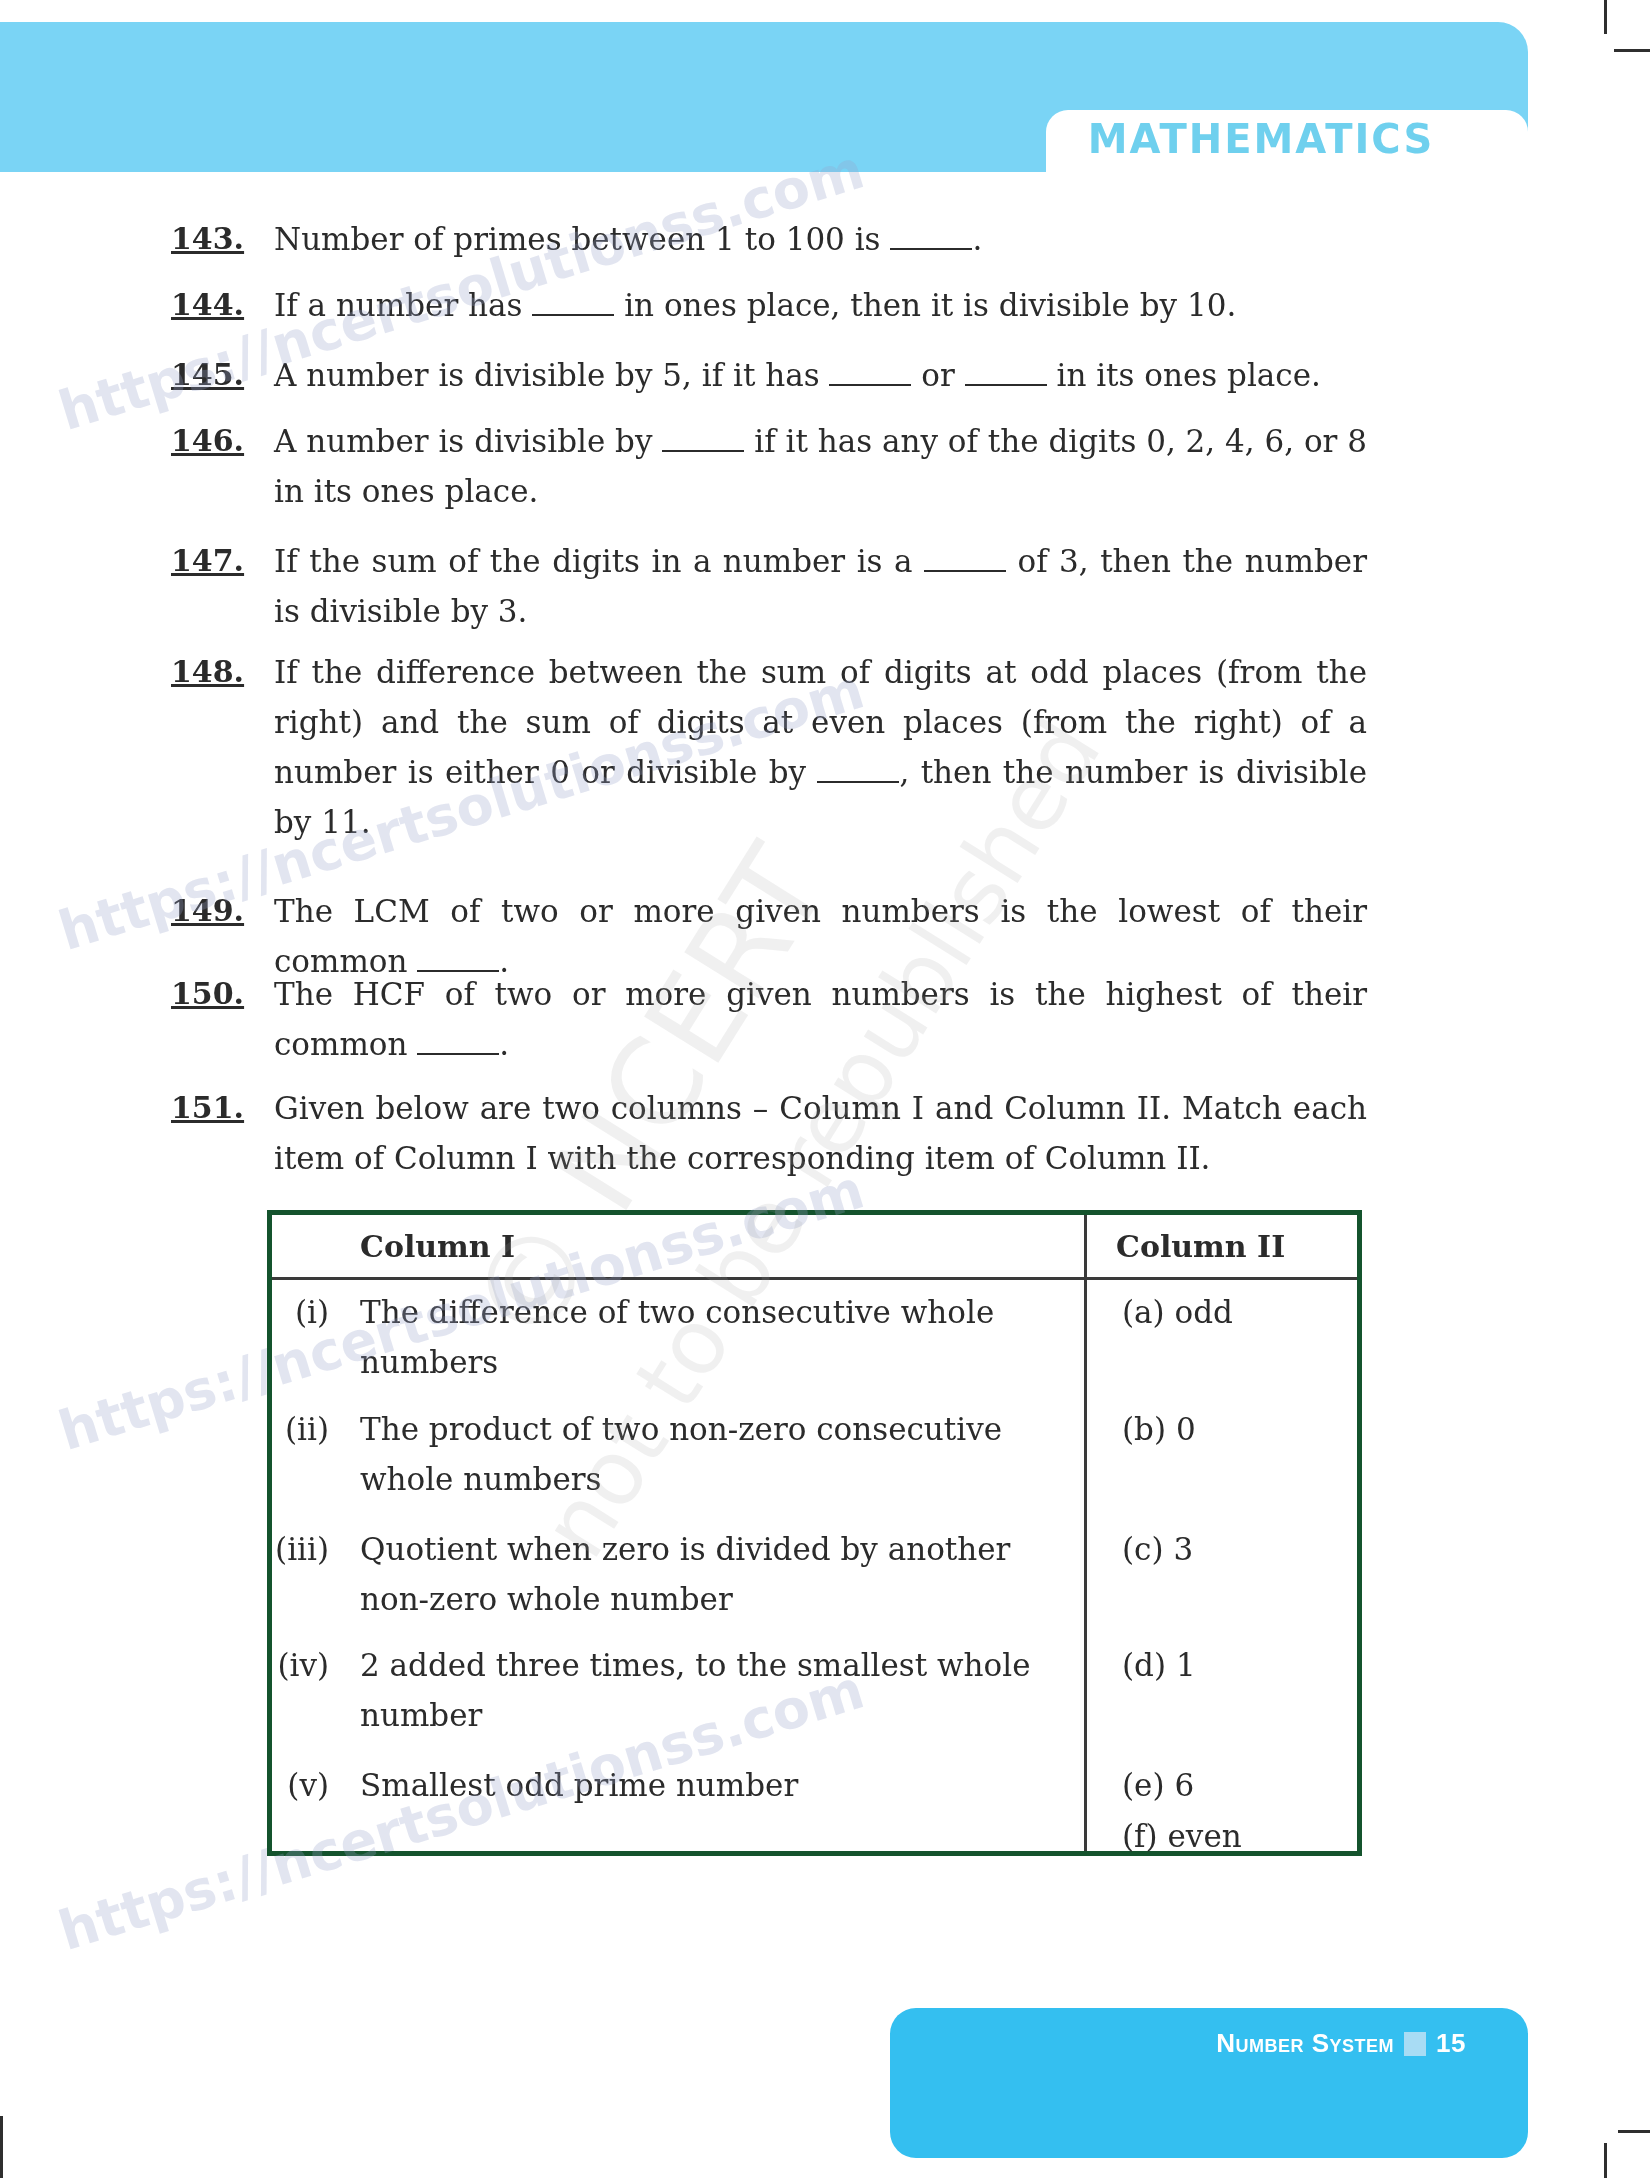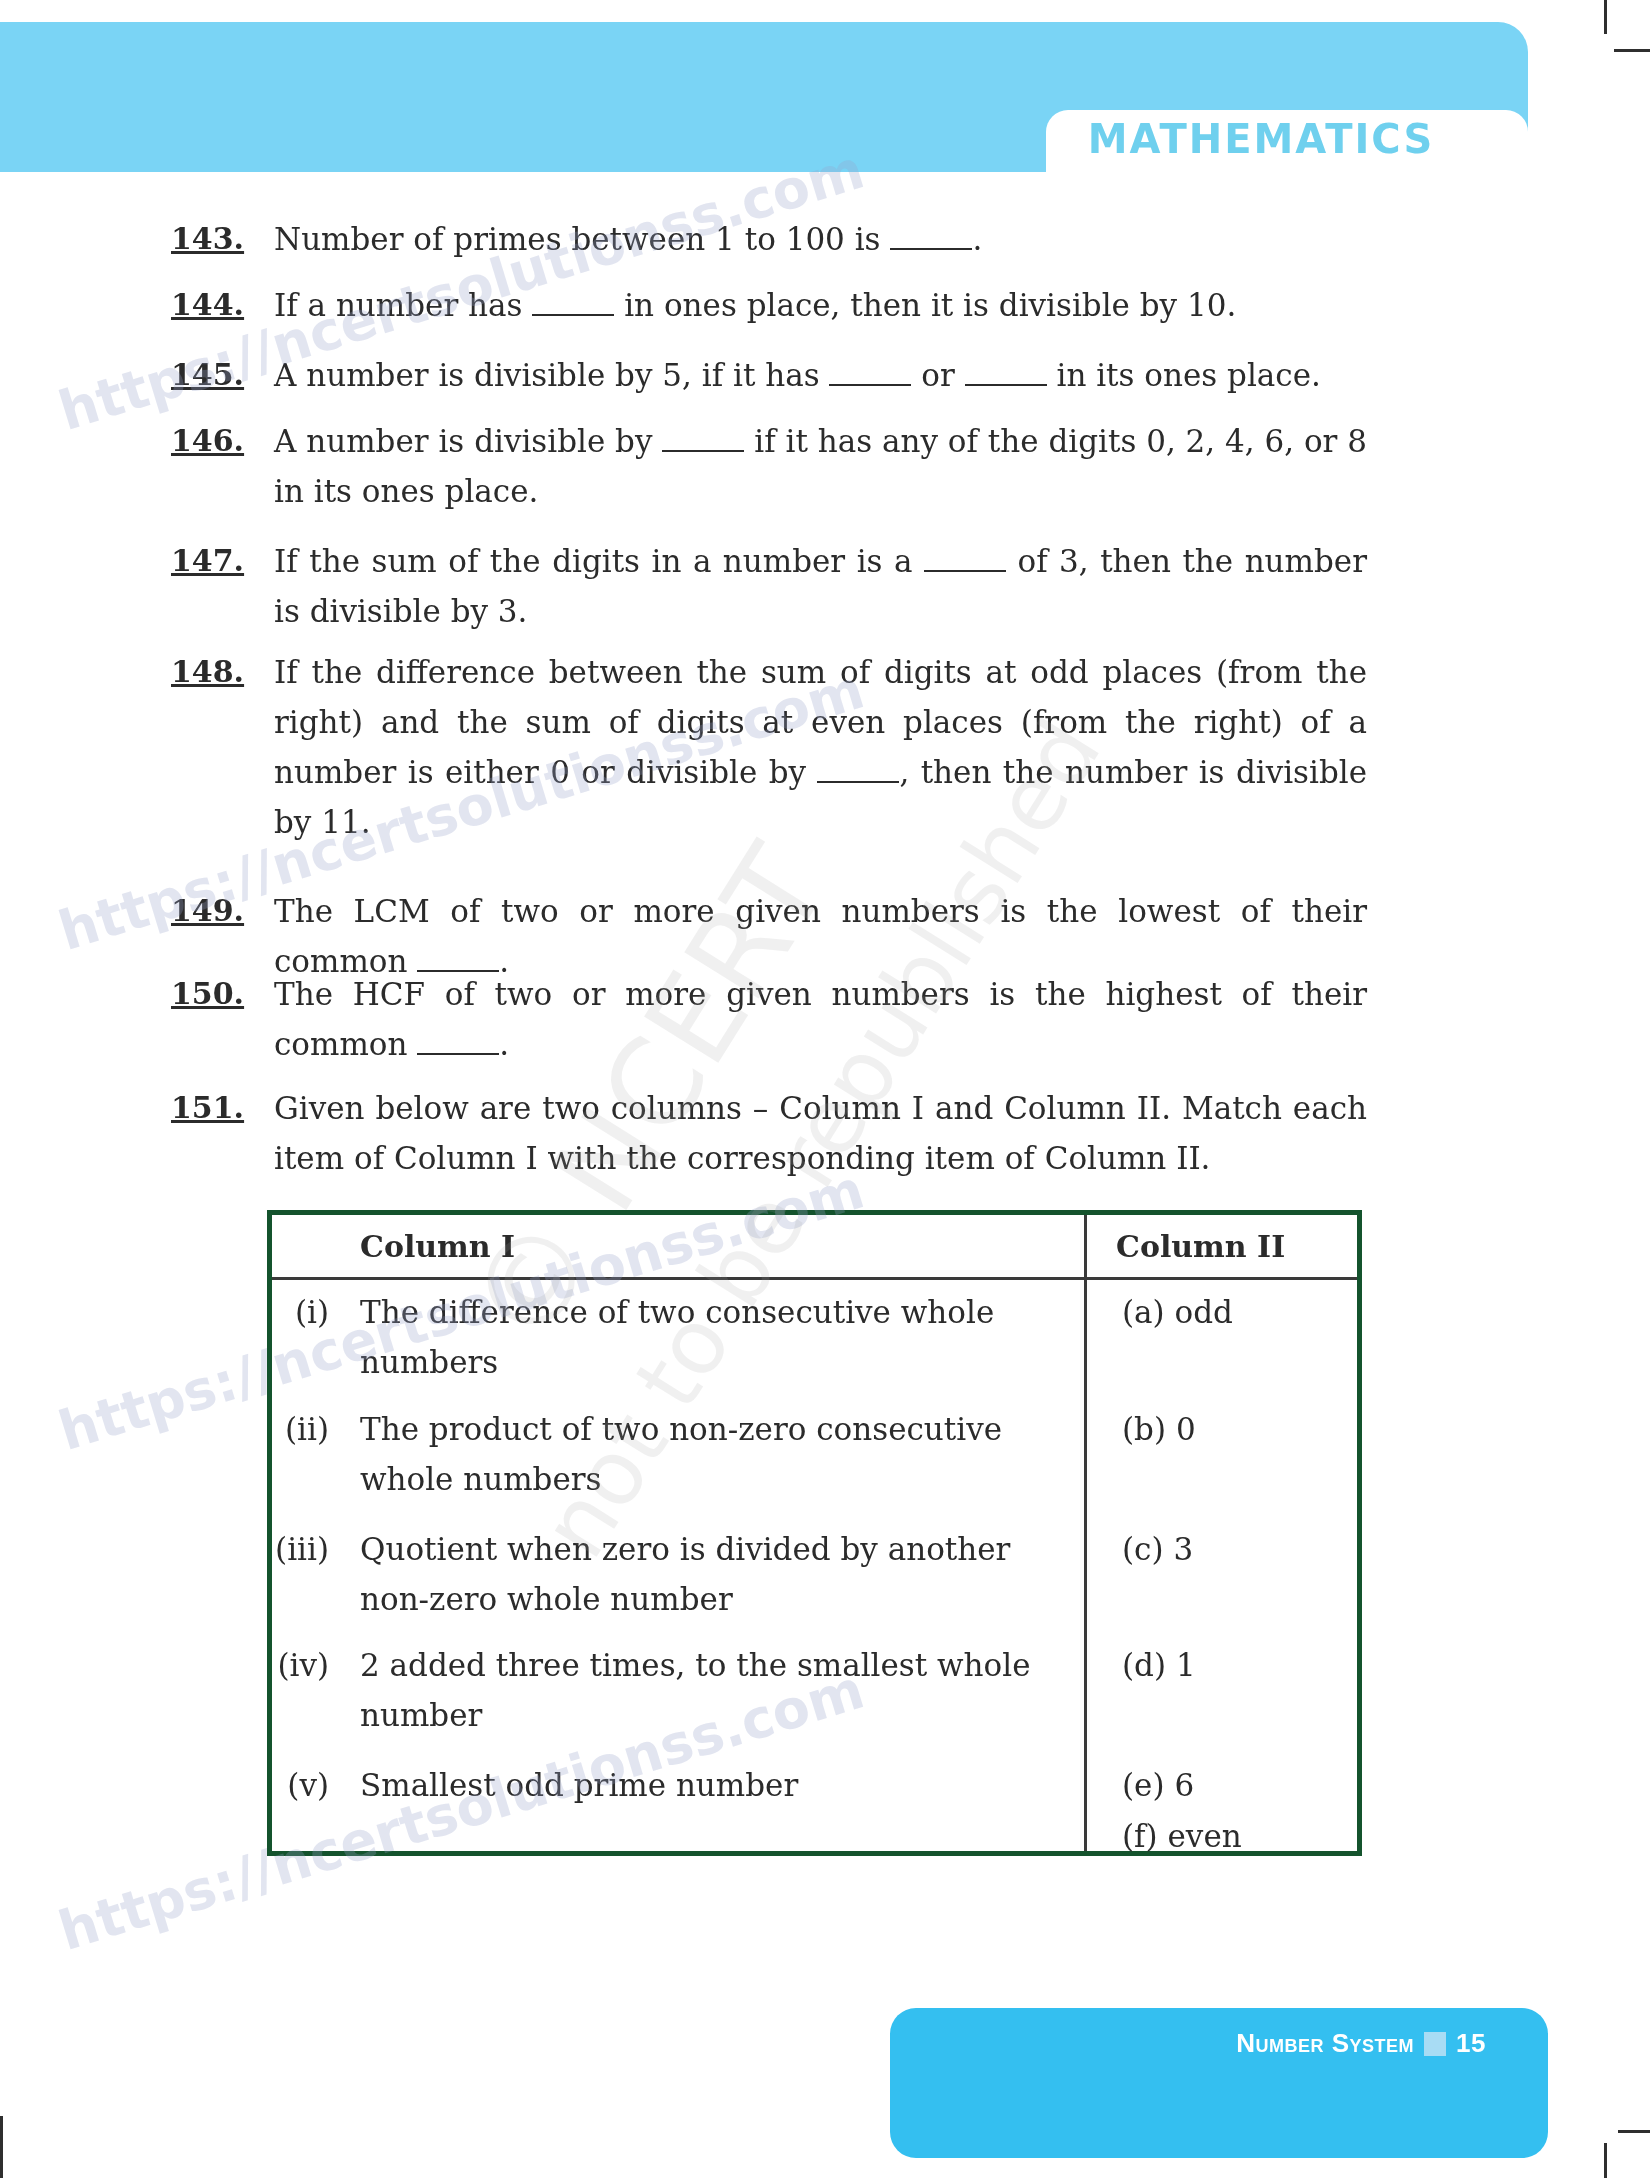--- a/index.html
+++ b/index.html
@@ -38,21 +38,21 @@
   .tbl-divider { position:absolute; left:812px; top:0; bottom:0; width:3px; background:#3a3a3a; }
   .tbl-head-rule { position:absolute; left:0; right:0; top:62px; height:3px; background:#3a3a3a; }
   .th { position:absolute; top:14px; font-weight:bold; font-size:30px; }
   .row { position:absolute; left:0; width:1089px; font-size:31px; line-height:50px; }
   .roman { position:absolute; left:0; width:57px; text-align:right; }
   .c1 { position:absolute; left:88px; width:700px; }
   .c2 { position:absolute; left:850px; width:230px; }
 
   .footer-box {
     position:absolute; left:890px; top:2008px; width:638px; height:150px;
-    background:#34bff0; border-radius:26px;padding-left:20px;
+    background:#34bff0; border-radius:26px;
   }
   .footer-text {
     position:absolute; right:62px; top:20px; color:#ffffff;
     font-family:"Liberation Sans", "DejaVu Sans", sans-serif; font-weight:bold;
     font-size:26px; font-variant:small-caps; letter-spacing:0.5px;
     display:flex; align-items:center; gap:10px;
   }
   .footer-square { display:inline-block; width:22px; height:24px; background:#a8dcf4; }
   .footer-page { font-size:26px; }
 

